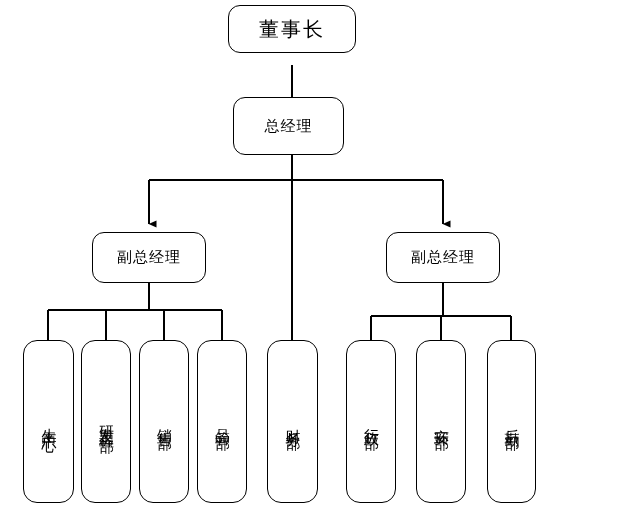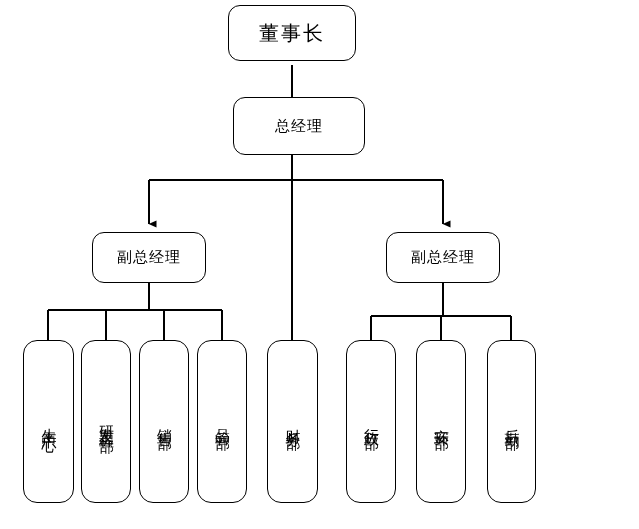--- a/index.html
+++ b/index.html
@@ -97,25 +97,25 @@
       <line x1="222" y1="310" x2="222" y2="340"></line>
 
       <line x1="443" y1="283" x2="443" y2="316"></line>
       <line x1="371" y1="316" x2="511" y2="316"></line>
       <line x1="371" y1="316" x2="371" y2="340"></line>
       <line x1="441" y1="316" x2="441" y2="340"></line>
       <line x1="511" y1="316" x2="511" y2="340"></line>
     </g>
   </svg>
 
-  <div class="node level-top" style="left:228px; top:5px; width:128px; height:56px;">
+  <div class="node level-top" style="left:228px; top:5px; width:128px; height:48px;">
     <span class="node-label">董事长</span>
   </div>
 
-  <div class="node level-mid" style="left:233px; top:97px; width:132px; height:58px;">
+  <div class="node level-mid" style="left:233px; top:97px; width:111px; height:58px;">
     <span class="node-label">总经理</span>
   </div>
 
   <div class="node level-mid" style="left:92px; top:232px; width:114px; height:51px;">
     <span class="node-label">副总经理</span>
   </div>
 
   <div class="node level-mid" style="left:386px; top:232px; width:114px; height:51px;">
     <span class="node-label">副总经理</span>
   </div>

